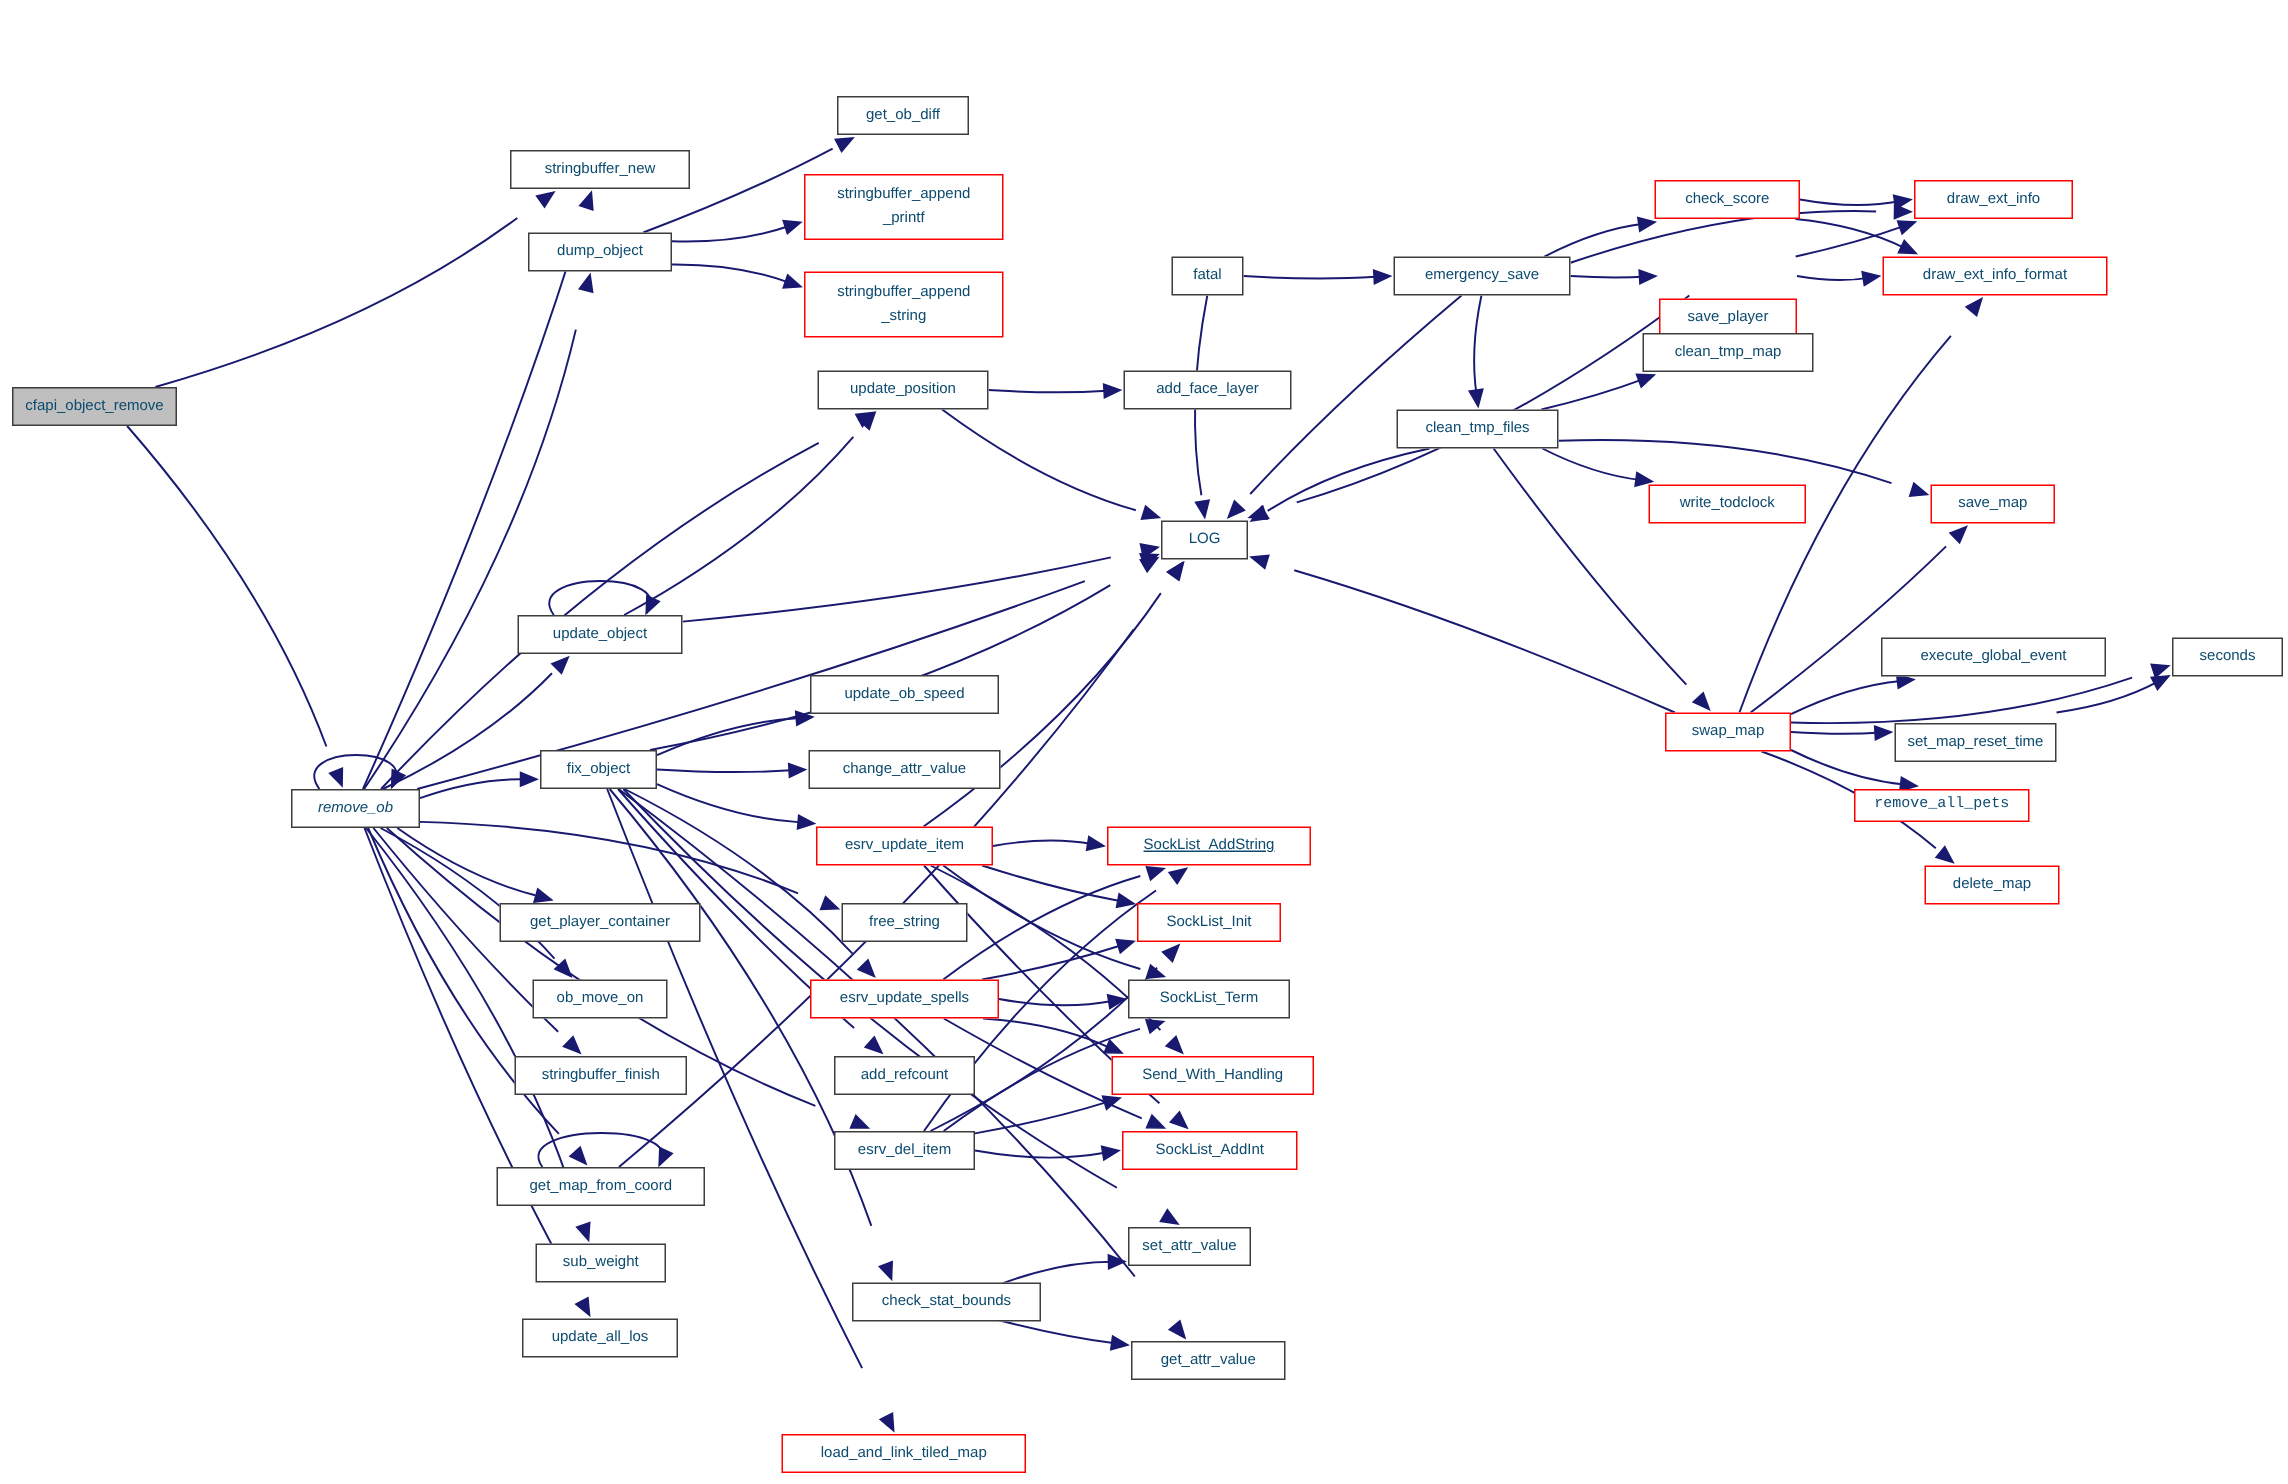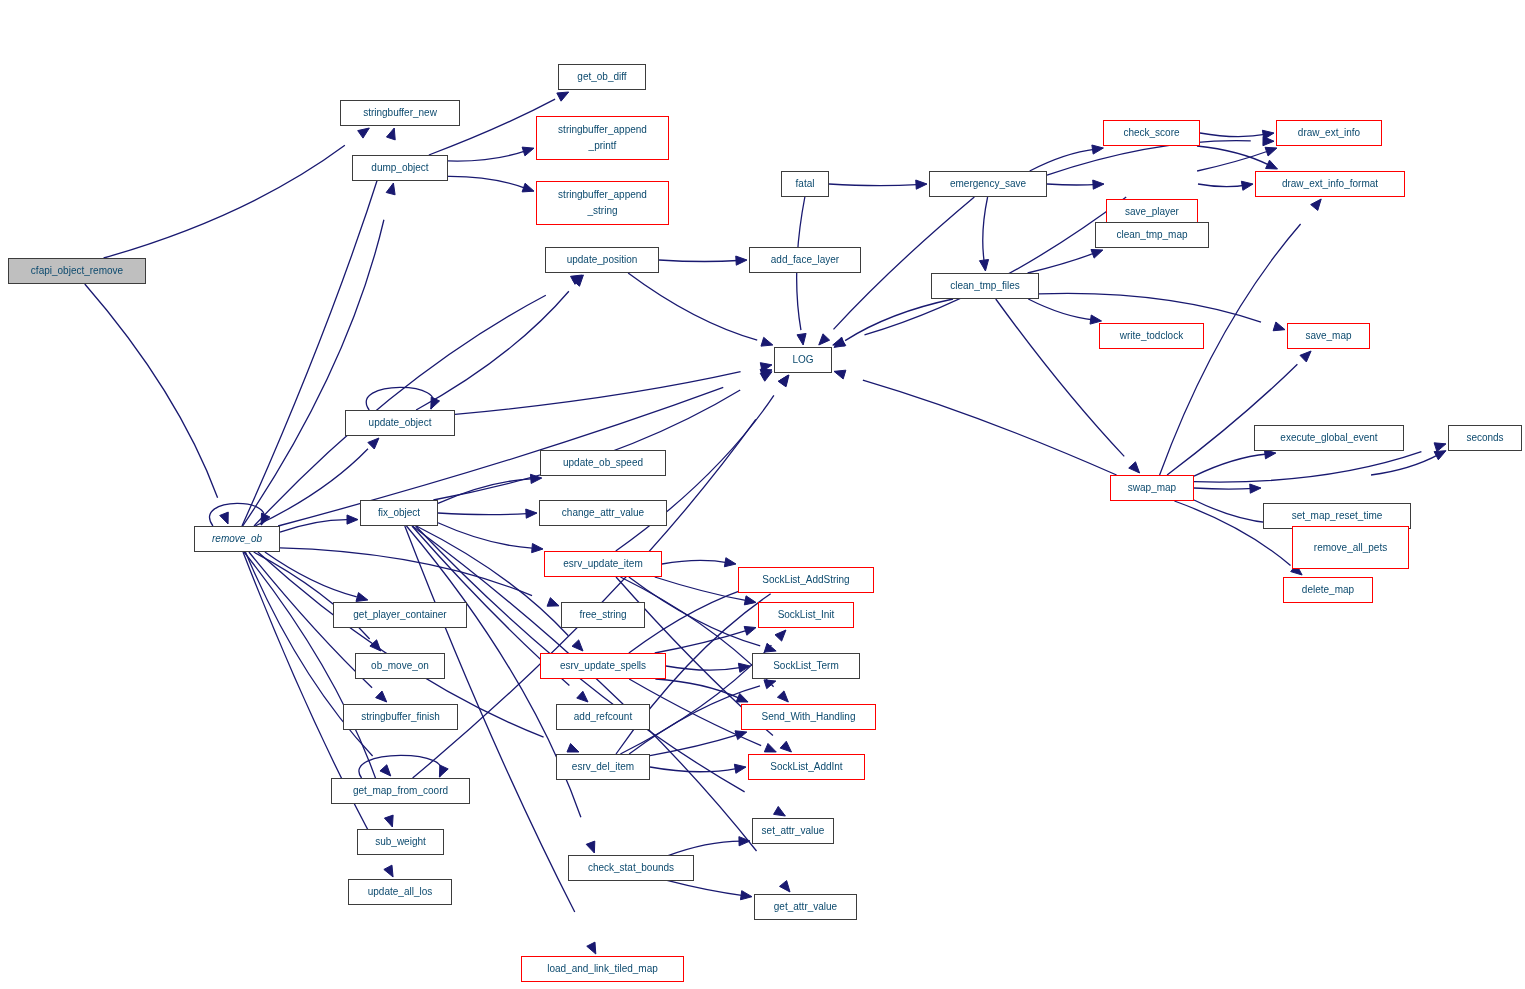--- a/index.html
+++ b/index.html
@@ -354,21 +354,21 @@
       </g>
       <g>
         <path d="M 666 856.4317617866005 Q 706.611811414392 841.1596029776676 741.3501260545905 841.1890759305211" fill="none" stroke="#191970" stroke-width="1.3"></path>
         <polygon points="750,841.0074441687345 739.0989947028846,845.8373596454547 738.9058538610853,836.6393872267514" fill="#191970" stroke="#191970" stroke-width="1"></polygon>
       </g>
       <g>
         <path d="M 666 880.1333333333333 Q 708.4782666666666 891.1238148148148 743.306088 895.5276200000001" fill="none" stroke="#191970" stroke-width="1.3"></path>
         <polygon points="752,896.6962962962963 740.485216738819,899.7898002074018 741.7108992923454,890.6718123658887" fill="#191970" stroke="#191970" stroke-width="1"></polygon>
       </g>
     </svg>
-<div class="node root" style="left: 8px; top: 258px; width: 138px; height: 26px;">cfapi_object_remove</div>
+<div class="node root" style="left: 8px; top: 258px; width: 110px; height: 26px;">cfapi_object_remove</div>
     <div class="node" style="left: 340px; top: 100px; width: 120px; height: 26px;">stringbuffer_new</div>
     <div class="node" style="left: 352px; top: 155px; width: 96px; height: 26px;">dump_object</div>
     <div class="node" style="left: 558px; top: 64px; width: 88px; height: 26px;">get_ob_diff</div>
     <div class="node red" style="left: 536px; top: 116px; width: 133px; height: 44px;">stringbuffer_append
 _printf</div>
     <div class="node red" style="left: 536px; top: 181px; width: 133px; height: 44px;">stringbuffer_append
 _string</div>
     <div class="node" style="left: 545px; top: 247px; width: 114px; height: 26px;">update_position</div>
     <div class="node" style="left: 749px; top: 247px; width: 112px; height: 26px;">add_face_layer</div>
     <div class="node" style="left: 781px; top: 171px; width: 48px; height: 26px;">fatal</div>
@@ -378,30 +378,30 @@
     <div class="node red" style="left: 1106px; top: 171px; width: 92px; height: 26px; margin-top: 28px;">save_player</div>
     <div class="node red" style="left: 1255px; top: 171px; width: 150px; height: 26px;">draw_ext_info_format</div>
     <div class="node" style="left: 1095px; top: 222px; width: 114px; height: 26px;">clean_tmp_map</div>
     <div class="node" style="left: 931px; top: 273px; width: 108px; height: 26px;">clean_tmp_files</div>
     <div class="node red" style="left: 1099px; top: 323px; width: 105px; height: 26px;">write_todclock</div>
     <div class="node red" style="left: 1287px; top: 323px; width: 83px; height: 26px;">save_map</div>
     <div class="node" style="left: 774px; top: 347px; width: 58px; height: 26px;">LOG</div>
     <div class="node" style="left: 1254px; top: 425px; width: 150px; height: 26px;">execute_global_event</div>
     <div class="node" style="left: 1448px; top: 425px; width: 74px; height: 26px;">seconds</div>
     <div class="node red" style="left: 1110px; top: 475px; width: 84px; height: 26px;">swap_map</div>
-    <div class="node" style="left: 1263px; top: 503px; width: 148px; height: 26px;">set_map_reset_time</div>
-    <div class="node red" style="left: 1292px; top: 526px; width: 117px; height: 43px;">remove_all_pets</div>
+    <div class="node" style="left: 1263px; top: 482px; width: 108px; height: 26px;">set_map_reset_time</div>
+    <div class="node red" style="left: 1236px; top: 526px; width: 117px; height: 22px; font-family: Liberation Mono, monospace;">remove_all_pets</div>
     <div class="node red" style="left: 1283px; top: 577px; width: 90px; height: 26px; text-align: right;">delete_map</div>
     <div class="node" style="left: 345px; top: 410px; width: 110px; height: 26px;">update_object</div>
     <div class="node" style="left: 194px; top: 526px; width: 86px; height: 26px; font-style: italic;">remove_ob</div>
     <div class="node" style="left: 360px; top: 500px; width: 78px; height: 26px;">fix_object</div>
     <div class="node" style="left: 540px; top: 450px; width: 126px; height: 26px;">update_ob_speed</div>
     <div class="node" style="left: 539px; top: 500px; width: 128px; height: 26px;">change_attr_value</div>
     <div class="node red" style="left: 544px; top: 551px; width: 118px; height: 26px;">esrv_update_item</div>
-    <div class="node red" style="left: 738px; top: 567px; width: 136px; height: 26px;">SockList_AddString</div>
+    <div class="node red" style="left: 738px; top: 551px; width: 136px; height: 26px; text-decoration: underline;">SockList_AddString</div>
     <div class="node" style="left: 561px; top: 602px; width: 84px; height: 26px;">free_string</div>
     <div class="node red" style="left: 758px; top: 602px; width: 96px; height: 26px;">SockList_Init</div>
     <div class="node red" style="left: 540px; top: 653px; width: 126px; height: 26px;">esrv_update_spells</div>
     <div class="node" style="left: 752px; top: 653px; width: 108px; height: 26px;">SockList_Term</div>
     <div class="node" style="left: 556px; top: 704px; width: 94px; height: 26px;">add_refcount</div>
     <div class="node red" style="left: 741px; top: 704px; width: 135px; height: 26px;">Send_With_Handling</div>
     <div class="node" style="left: 556px; top: 754px; width: 94px; height: 26px;">esrv_del_item</div>
     <div class="node red" style="left: 748px; top: 754px; width: 117px; height: 26px;">SockList_AddInt</div>
     <div class="node" style="left: 333px; top: 602px; width: 134px; height: 26px;">get_player_container</div>
     <div class="node" style="left: 355px; top: 653px; width: 90px; height: 26px;">ob_move_on</div>

